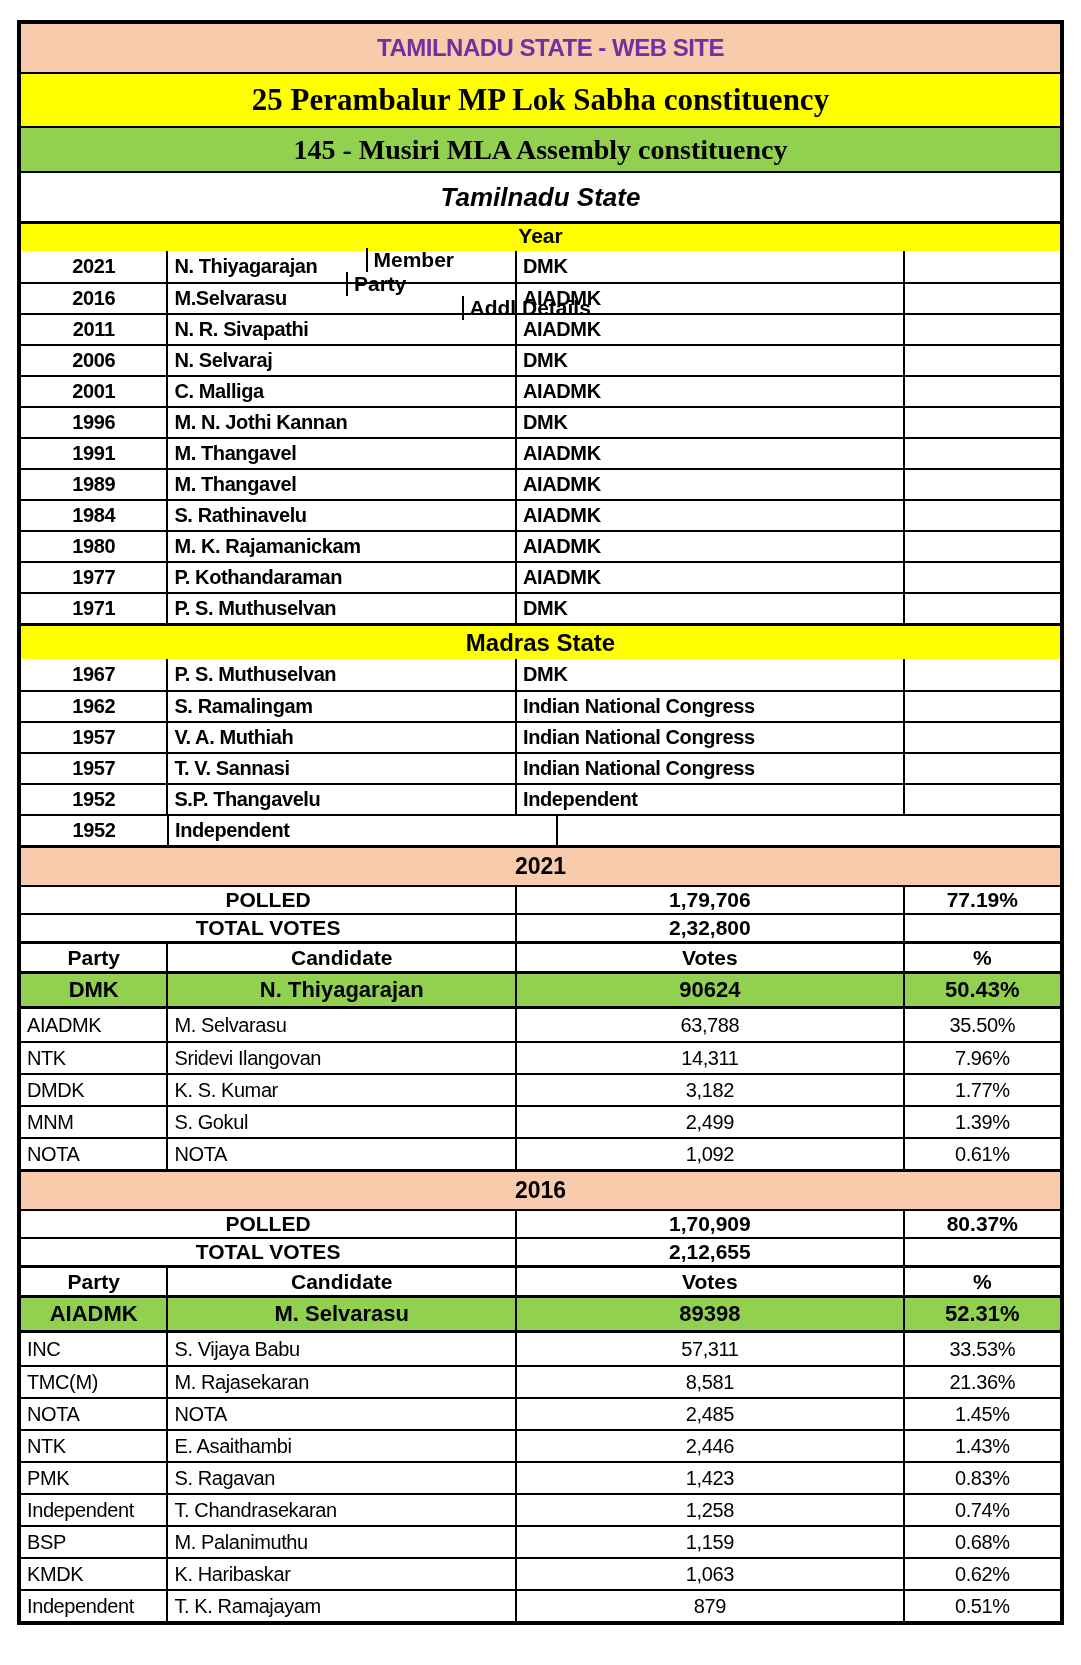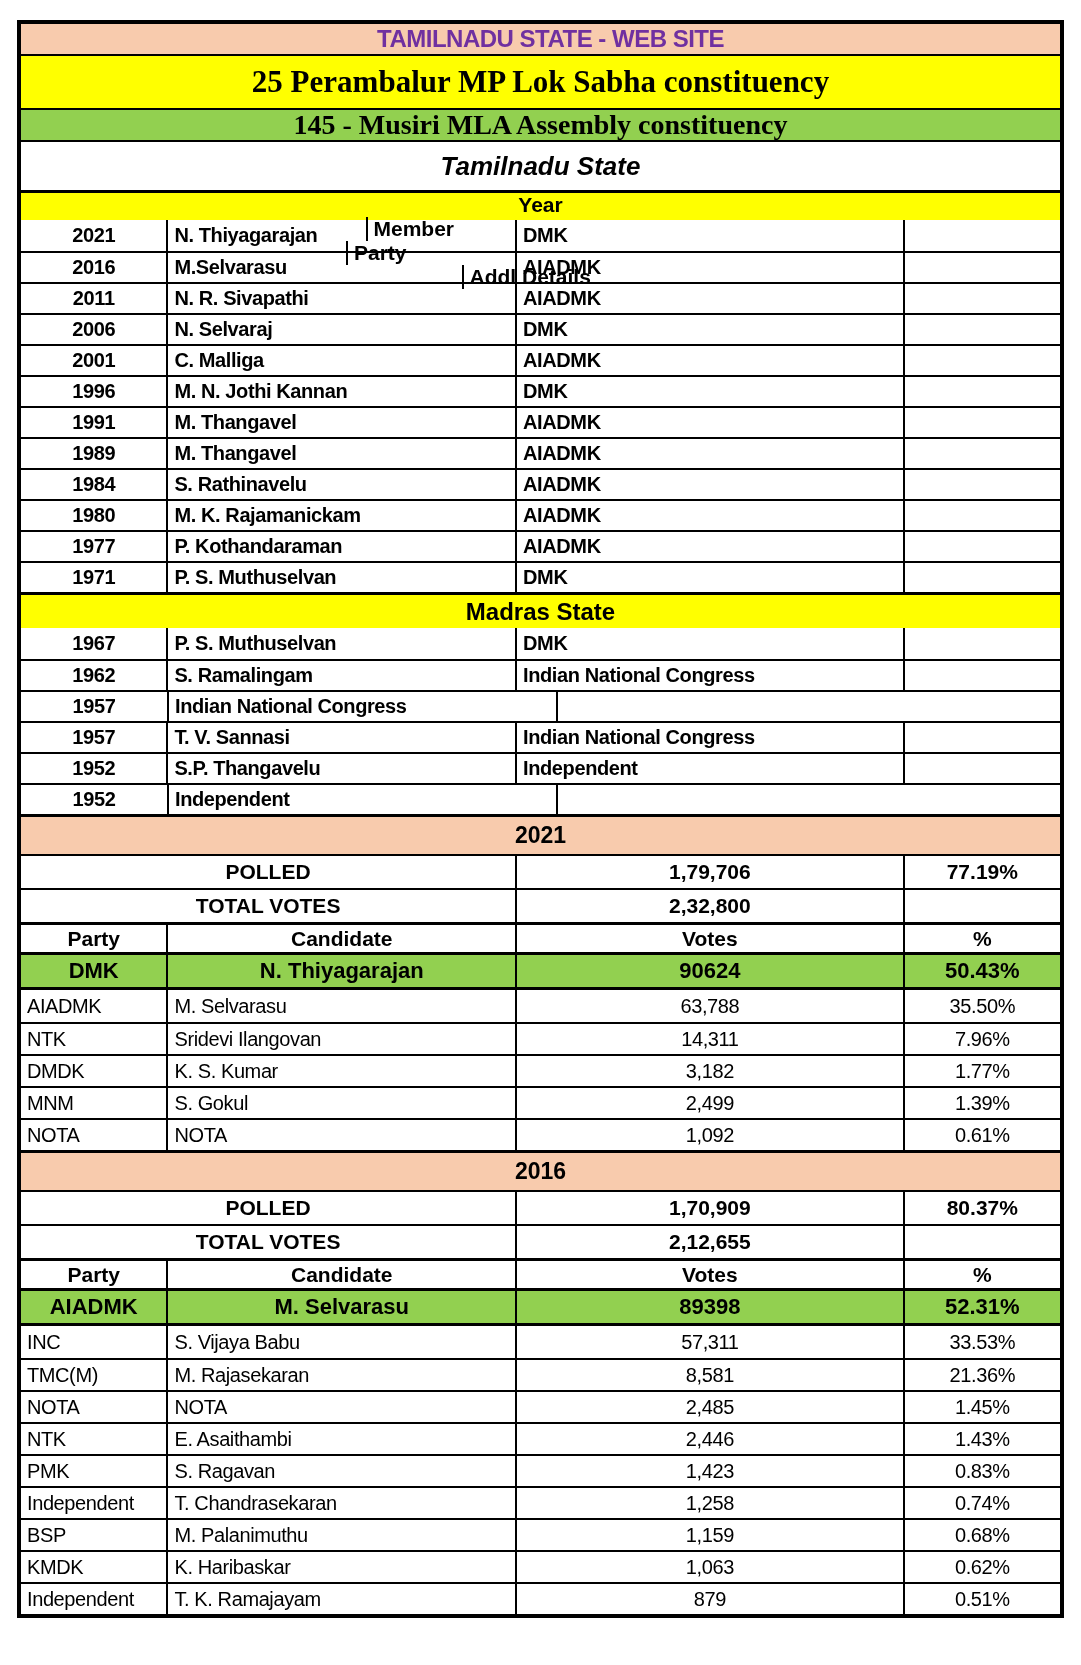--- a/index.html
+++ b/index.html
@@ -28,32 +28,32 @@
   .band,.row{
     width:100%;
     display:flex;
     align-items:center;
     border-top:2px solid var(--line);
   }
   .band.first{border-top:none;}
   .band{justify-content:center;text-align:center;}
 
   
-  .site-band{height:30px;background:var(--peach);padding-left:20px;}
+  .site-band{height:48px;background:var(--peach);padding-left:20px;}
   .site-band span{
     color:var(--purple);
     font-weight:bold;font-size:24px;letter-spacing:-0.5px;
   }
   .mp-band{
     height:54px;background:var(--yellow);
     font-family:"Liberation Serif","DejaVu Serif",serif;
     font-weight:bold;font-size:31px;
   }
   .mla-band{
-    height:32px;background:var(--green);
+    height:45px;background:var(--green);
     font-family:"Liberation Serif","DejaVu Serif",serif;
     font-weight:bold;font-size:28px;
   }
   .state-band{height:50px;background:#fff;font-weight:bold;font-size:26px;font-style:italic;}
   .madras-band{height:36px;background:var(--yellow);font-weight:bold;font-size:24px;border-top:3px solid var(--line);}
   .year-band{height:40px;background:var(--peach);font-weight:bold;font-size:23px;border-top:3px solid var(--line);}
 
   
   .c1{width:146px;height:100%;display:flex;align-items:center;}
   .c2{width:350px;height:100%;display:flex;align-items:center;border-left:2px solid var(--line);}
@@ -62,21 +62,21 @@
   .c12{width:496px;height:100%;display:flex;align-items:center;}
   .center{justify-content:center;text-align:center;}
   .lpad{padding-left:6px;}
 
   
   .hist-colhdr{height:30px;background:var(--yellow);font-weight:bold;font-size:21px;border-top:3px solid var(--line);flex-direction:column;}
   .hist-row{height:31px;font-weight:bold;font-size:20px;letter-spacing:-0.4px;}
   .hist-row .c1{justify-content:center;}
 
   
-  .sum-row{height:34px;font-weight:bold;font-size:21px;}
+  .sum-row{height:28px;font-weight:bold;font-size:21px;}
   .res-colhdr{height:30px;font-weight:bold;font-size:21px;border-top:3px solid var(--line);}
   .winner{height:38px;background:var(--green);font-weight:bold;font-size:22px;border-top:3px solid var(--line);border-bottom:3px solid var(--line);}
   .res-row{height:32px;font-size:20px;letter-spacing:-0.4px;}
   .res-rows > div:first-of-type{border-top:none;}
 </style>
 </head>
 <body>
 
 <div class="tbl">
 
@@ -203,20 +203,21 @@
 
       <div class="row hist-row">
         <div class="c1 center">1962</div>
         <div class="c2 lpad">S. Ramalingam</div>
         <div class="c3 lpad">Indian National Congress</div>
         <div class="c4 lpad"></div>
       </div>
 
       <div class="row hist-row">
         <div class="c1 center">1957</div>
+        <div class="c2 lpad">V. A. Muthiah</div>
         <div class="c3 lpad">Indian National Congress</div>
         <div class="c4 lpad"></div>
       </div>
 
       <div class="row hist-row">
         <div class="c1 center">1957</div>
         <div class="c2 lpad">T. V. Sannasi</div>
         <div class="c3 lpad">Indian National Congress</div>
         <div class="c4 lpad"></div>
       </div>

